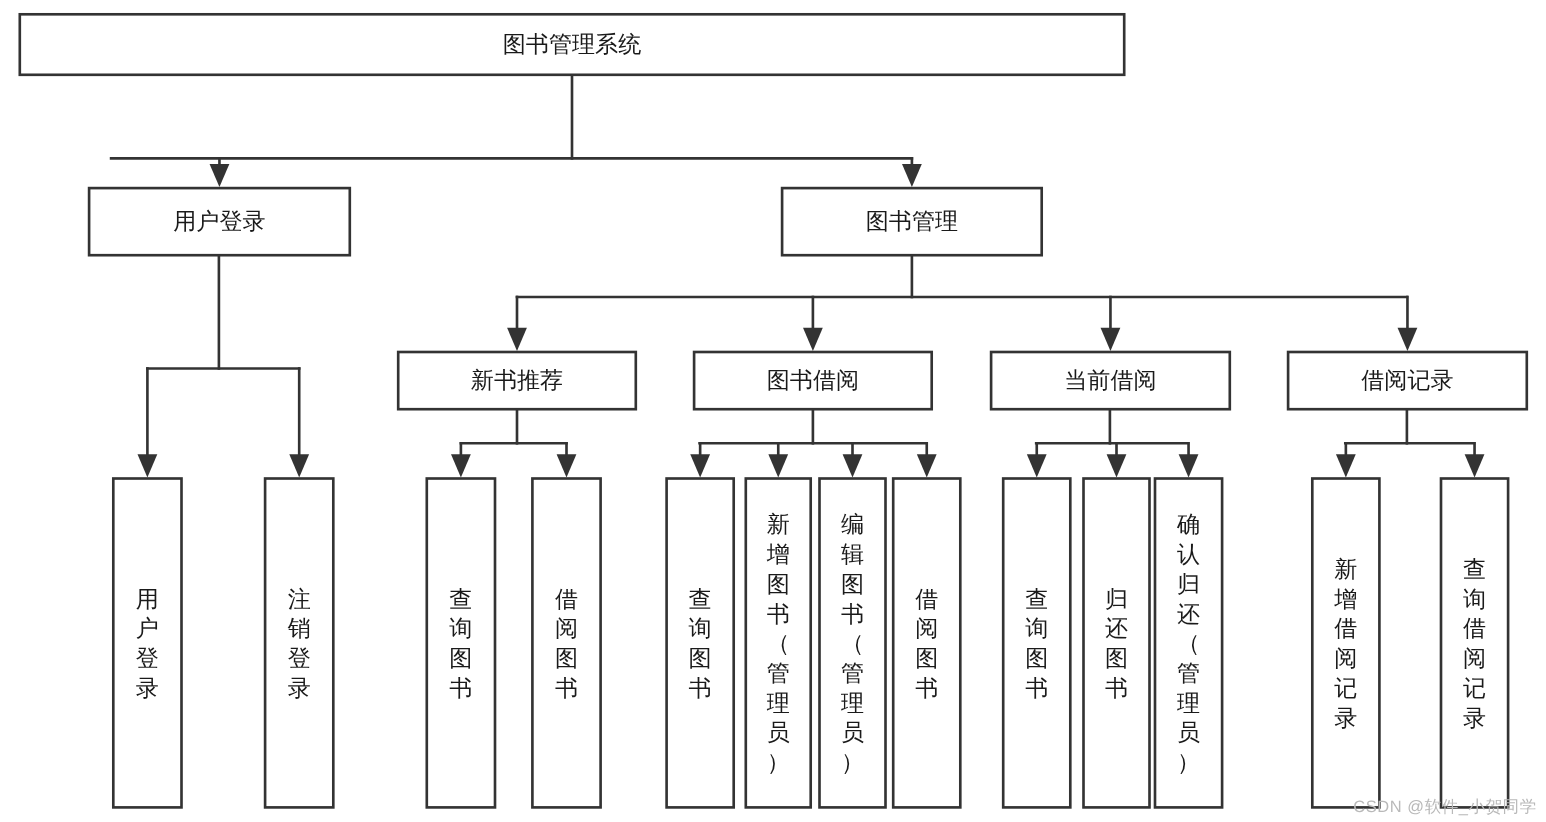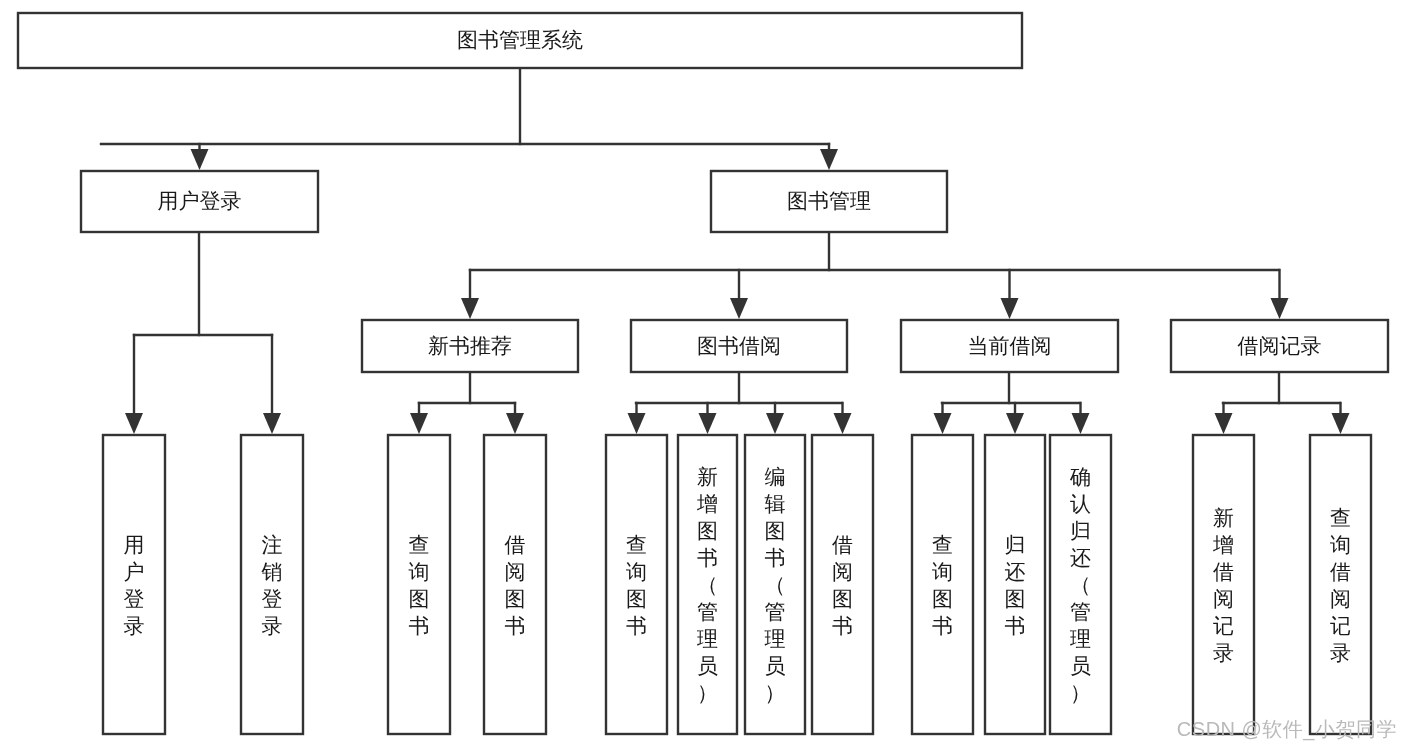--- a/index.html
+++ b/index.html
@@ -54,21 +54,21 @@
     fill: #1a1a1a;
     font-family: "Liberation Sans", "DejaVu Sans", sans-serif;
     font-size: 21px;
     text-anchor: middle;
   }
   .watermark {
     position: absolute;
     right: 8px;
     bottom: 4px;
     font-family: "Liberation Sans", "DejaVu Sans", sans-serif;
-    font-size: 20px;
+    font-size: 15px;
     color: #b9b9b9;
     letter-spacing: 0.5px;
     white-space: nowrap;
     pointer-events: none;
   }
 </style>
 </head>
 <body>
 
 <div id="diagram-root">

